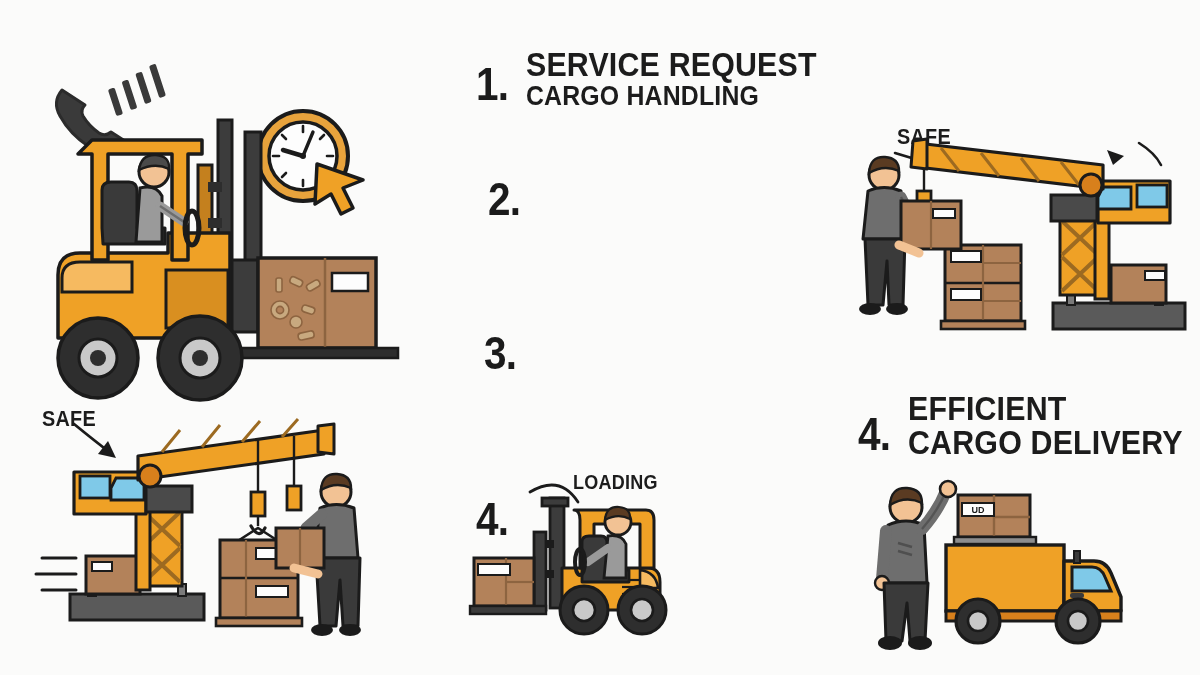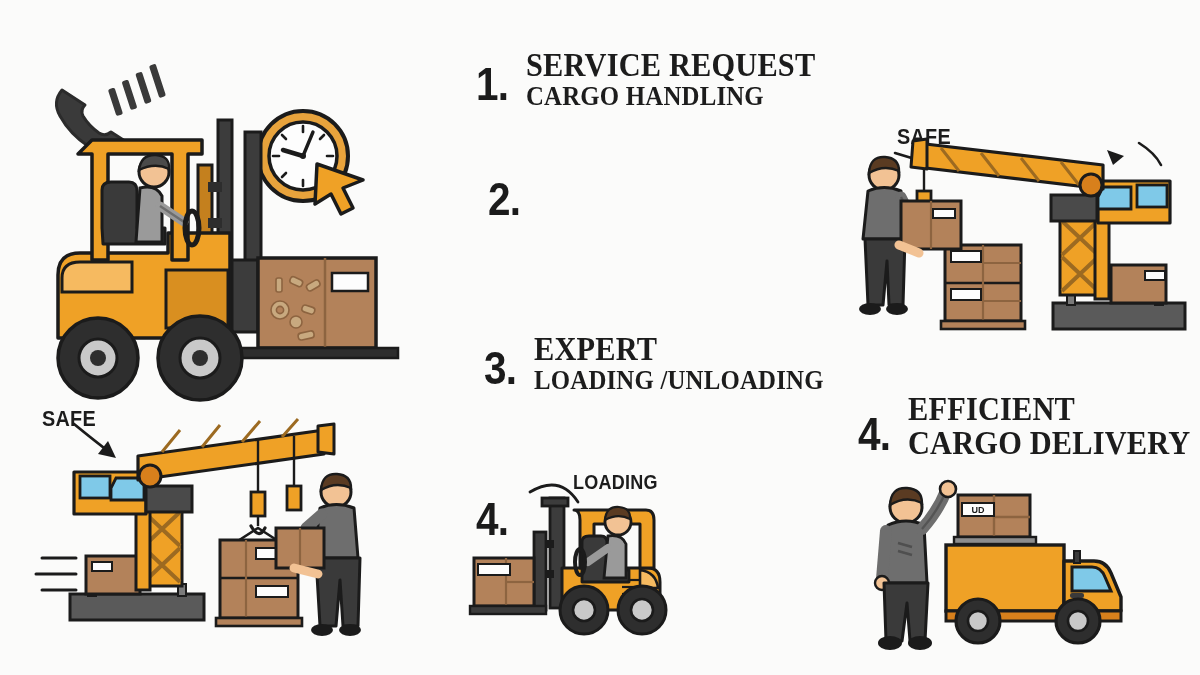--- a/index.html
+++ b/index.html
@@ -20,21 +20,21 @@
     font-weight:700;
     font-size:46px;
     line-height:.95;
     color:#1b1b1b;
     letter-spacing:-1px;
     transform:scaleX(.88);
     transform-origin:left top;
     align-self:flex-end;
     padding-bottom:4px;
   }
-  .step-lines{display:flex;flex-direction:column;font-family:Liberation Serif, serif;}
+  .step-lines{display:flex;flex-direction:column;}
   .ttl{
     font-weight:700;
     color:#1c1c1c;
     letter-spacing:.2px;
     transform:scaleX(.92);
     transform-origin:left center;
     white-space:nowrap;
   }
   .ttl.a{font-size:33px;line-height:1.04;}
   .ttl.b{font-size:27px;line-height:1.06;}
@@ -161,24 +161,20 @@
       <div class="ttl b">CARGO HANDLING</div>
     </div>
   </div>
 
   <div class="abs step" style="left:488px;top:178px;">
     <div class="step-num">2.</div>
   </div>
 
   <div class="abs step" style="left:484px;top:332px;">
     <div class="step-num">3.</div>
-    <div class="step-lines">
-      <div class="ttl a">EXPERT</div>
-      <div class="ttl b">LOADING /UNLOADING</div>
-    </div>
   </div>
 
   <div class="abs step" style="left:858px;top:392px;">
     <div class="step-num">4.</div>
     <div class="step-lines">
       <div class="ttl a">EFFICIENT</div>
       <div class="ttl a">CARGO DELIVERY</div>
     </div>
   </div>
 

